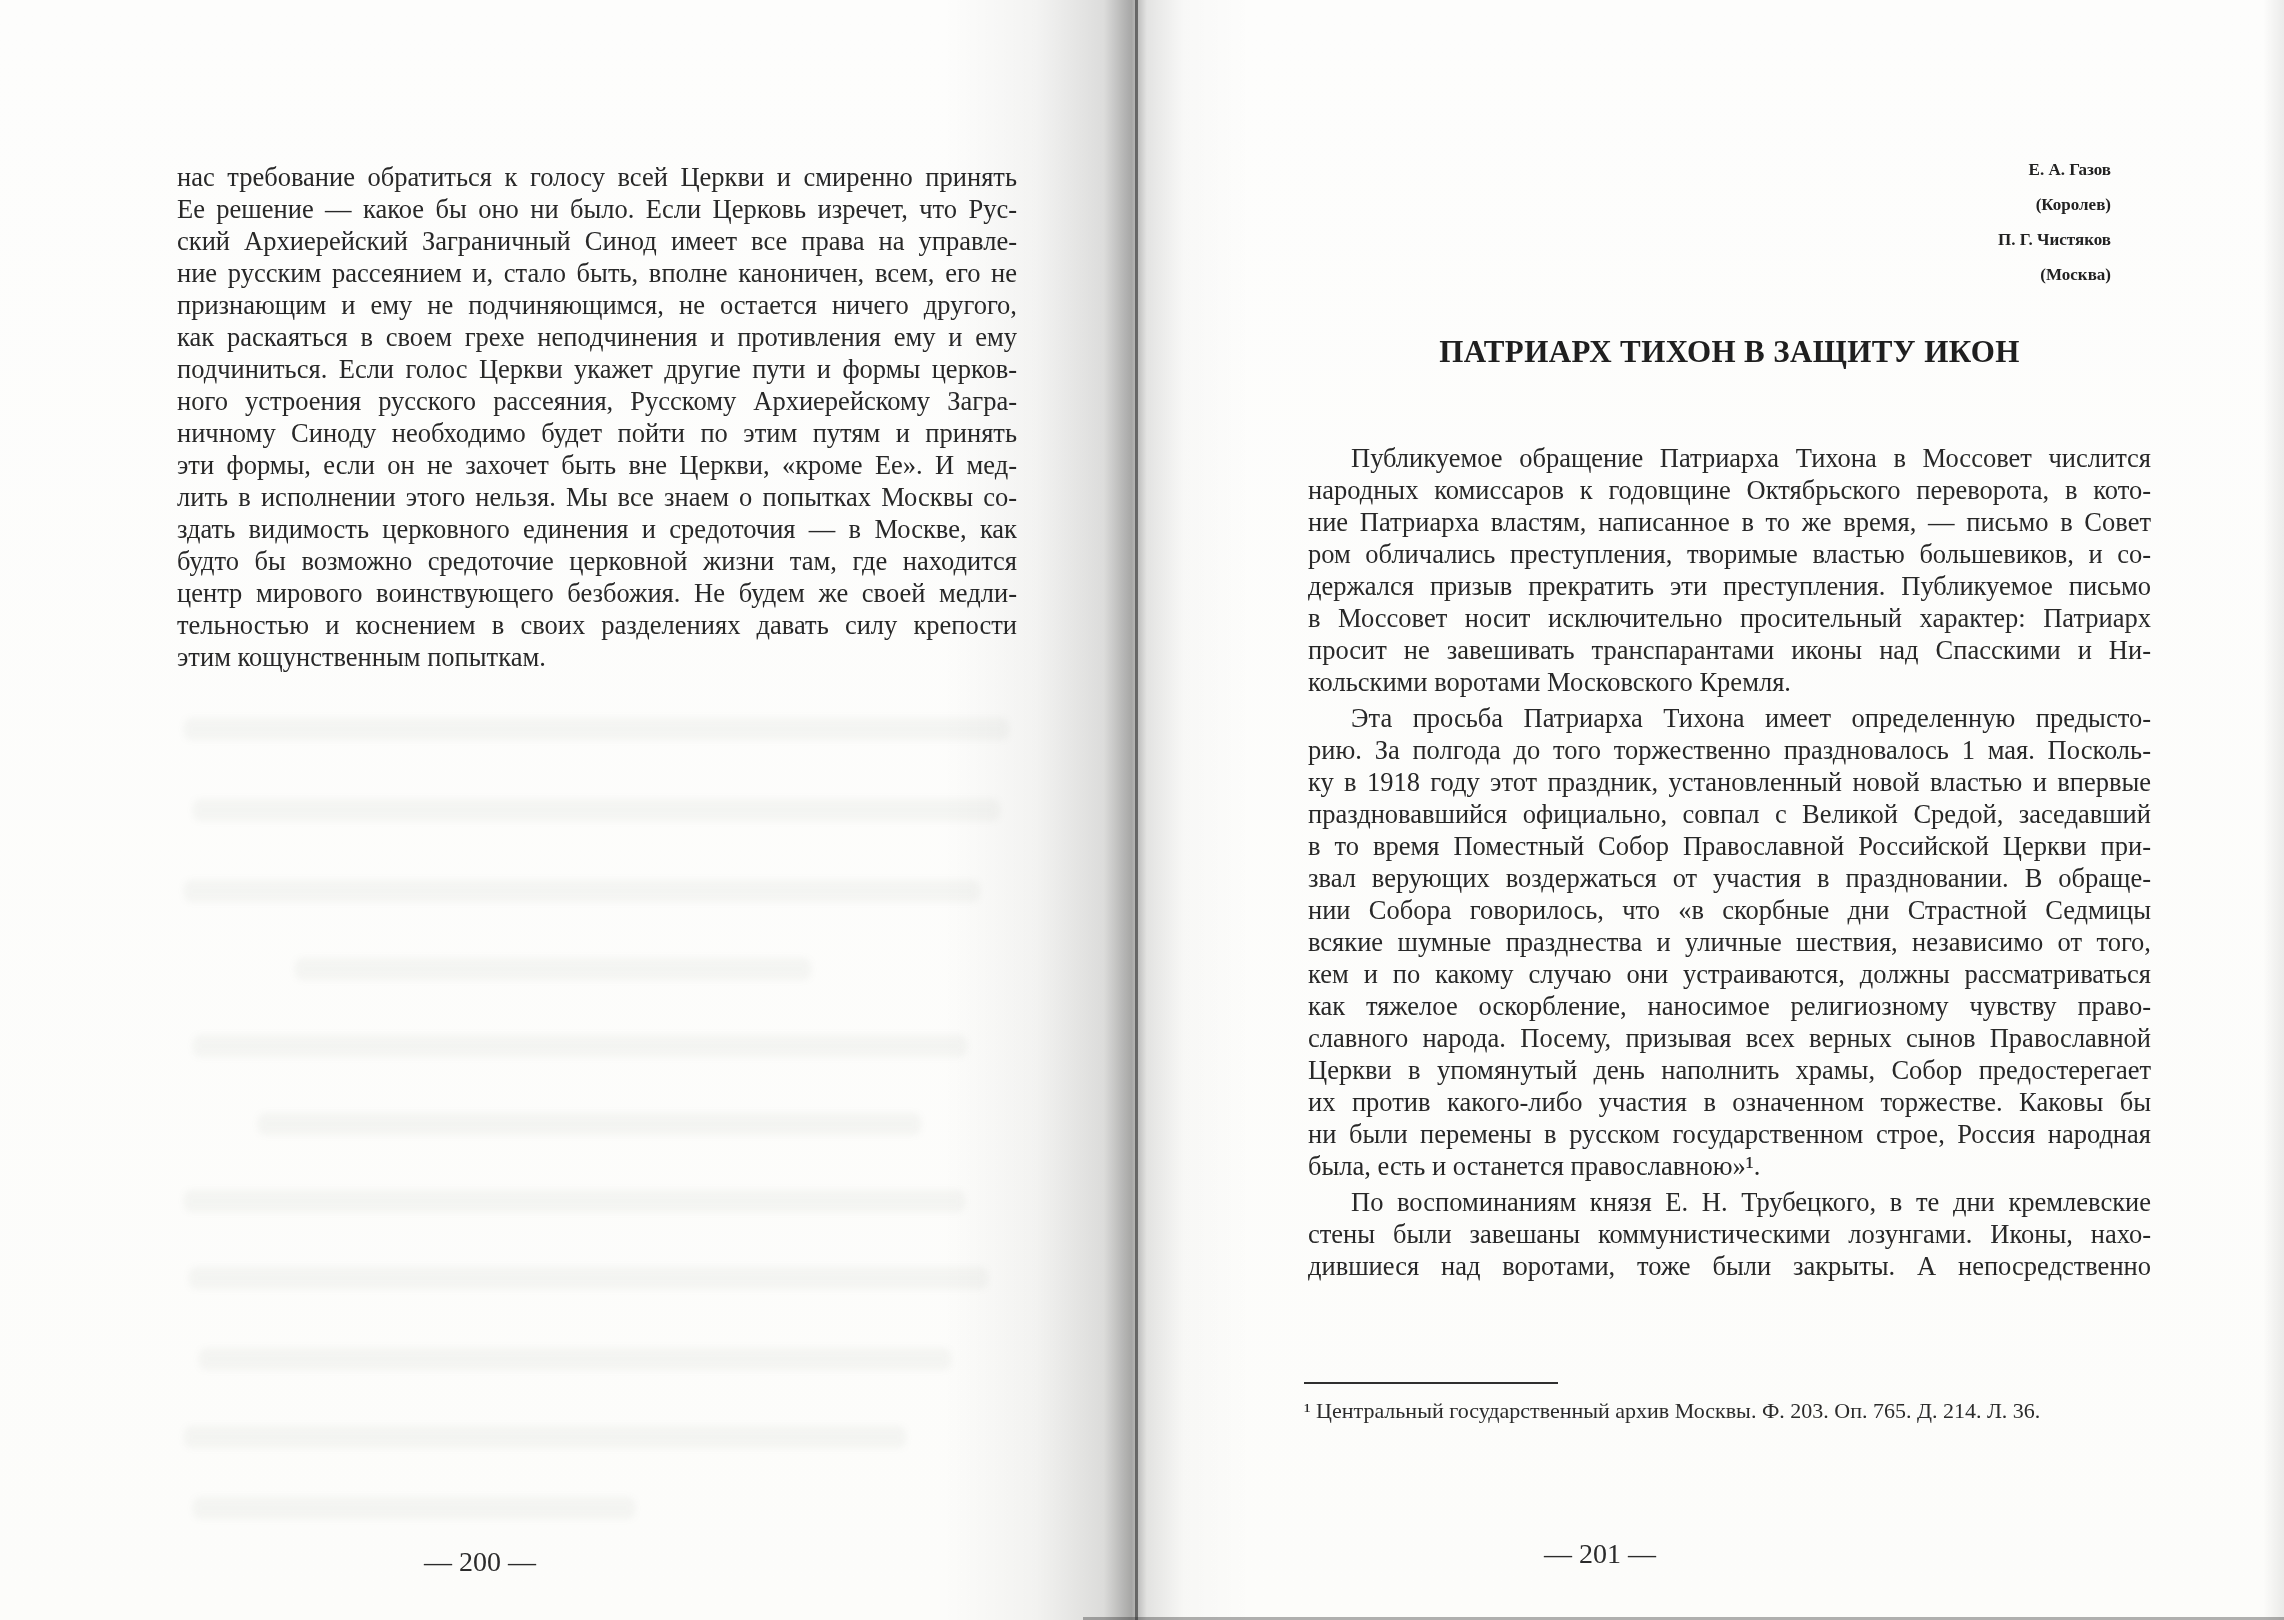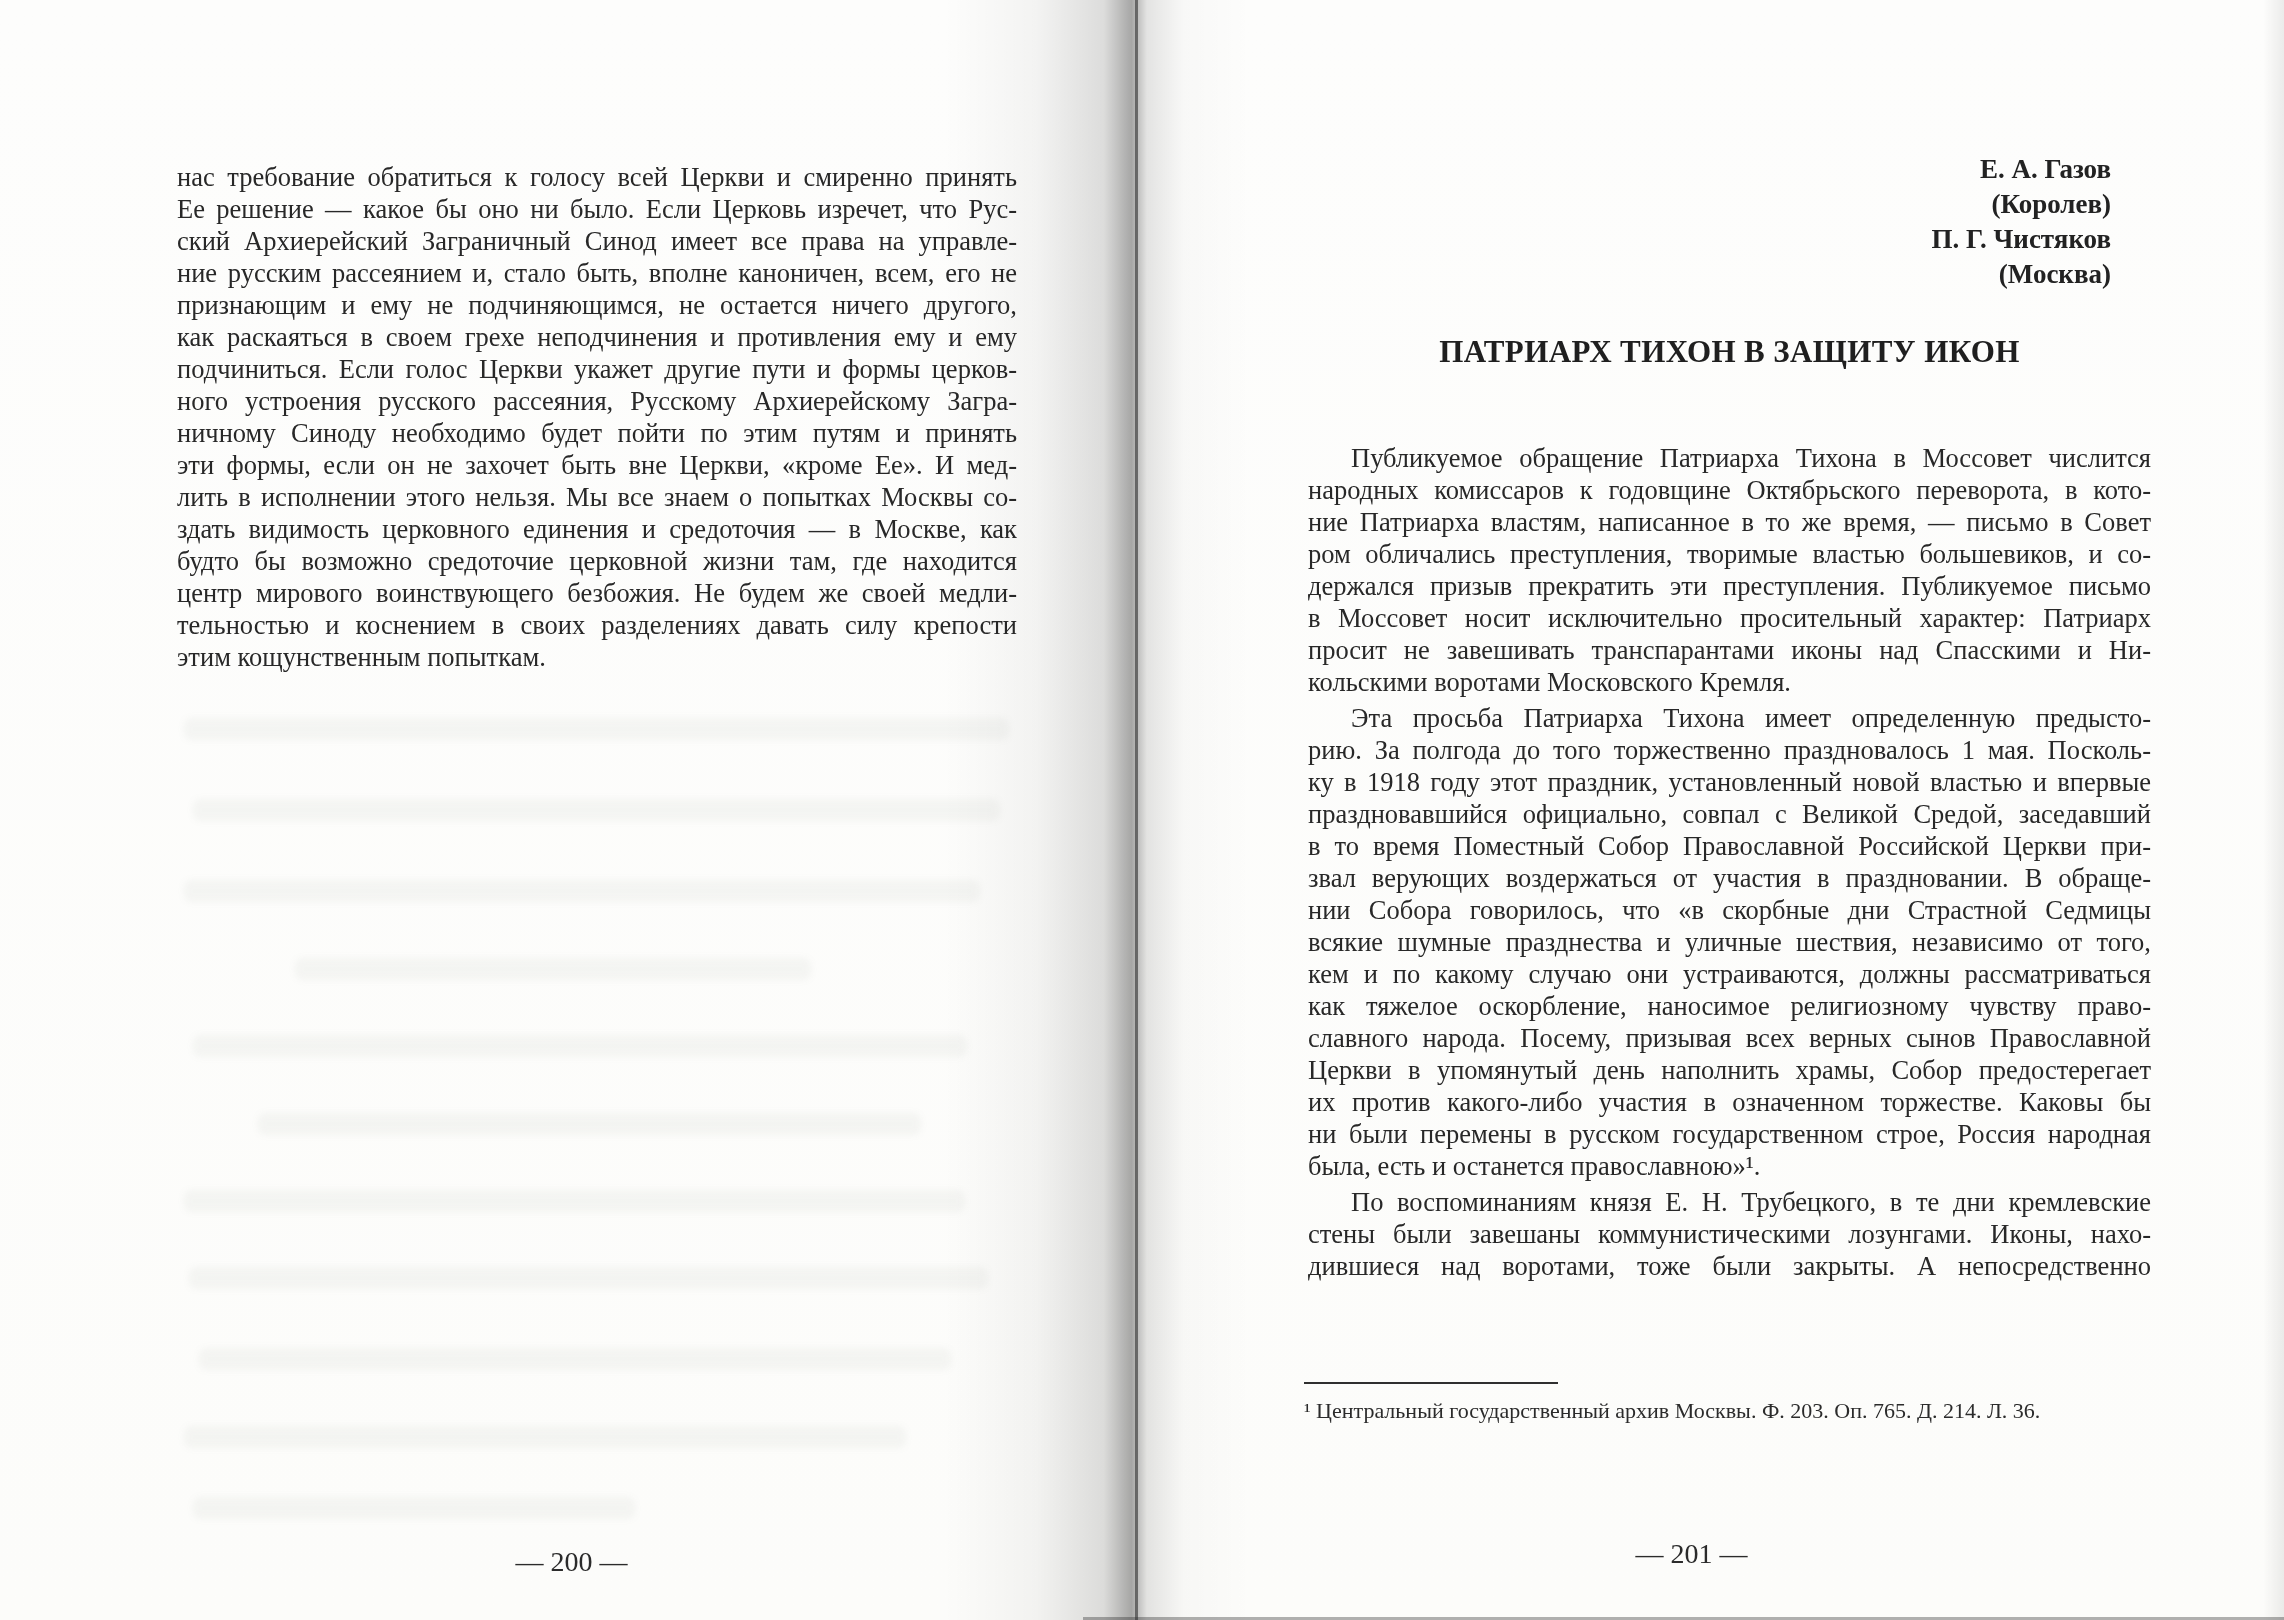--- a/index.html
+++ b/index.html
@@ -45,36 +45,36 @@
     white-space:nowrap;
   }
   .para{margin:4px;padding:0;}
   .para .tline:first-child{text-indent:43px;}
   .para:not(.cont) .tline:last-child{text-align-last:left;}
   #left-text .tline:last-child{text-align-last:left;}
   #left-text{left:177px;top:161px;width:840px;}
   #right-text{left:1304px;top:438px;width:851px;}
   
   #authors{left:1595px;top:152px;width:516px;text-align:right;font-weight:bold;}
-  #authors .author-line{display:block;height:35px;line-height:35px;font-size:27px;color:#222;}
+  #authors .author-line{display:block;height:35px;line-height:35px;font-size:17px;color:#222;}
   
   #title{left:1304px;top:324px;width:851px;text-align:center;font-weight:bold;color:#1f1f1f;}
   #title .title-line{display:block;height:37px;line-height:37px;font-size:31px;letter-spacing:0.4px;margin-top:9px;}
   
   #footnote-rule{
     position:absolute;left:1304px;top:1382px;width:254px;height:2.2px;
     background:#2f2f2f;
   }
   #footnote{
     position:absolute;left:1304px;top:1396px;width:855px;
     font-size:22px;line-height:29.5px;color:#2b2b2b;text-align:left;
   }
   
   .pagenum{
-    position:absolute;width:295px;text-align:center;
+    position:absolute;width:295px;text-align:left;
     font-size:28px;line-height:32px;color:#2b2b2b;
   }
   #pagenum-left{left:424px;top:1546px;}
   #pagenum-right{left:1544px;top:1538px;}
   
   #ghost{position:absolute;left:0;top:0;width:1068px;height:1621px;pointer-events:none;}
   .ghost-line{
     position:absolute;height:22px;border-radius:6.6px;
     background:#8d9488;opacity:0.07;filter:blur(3.7px);
   }

